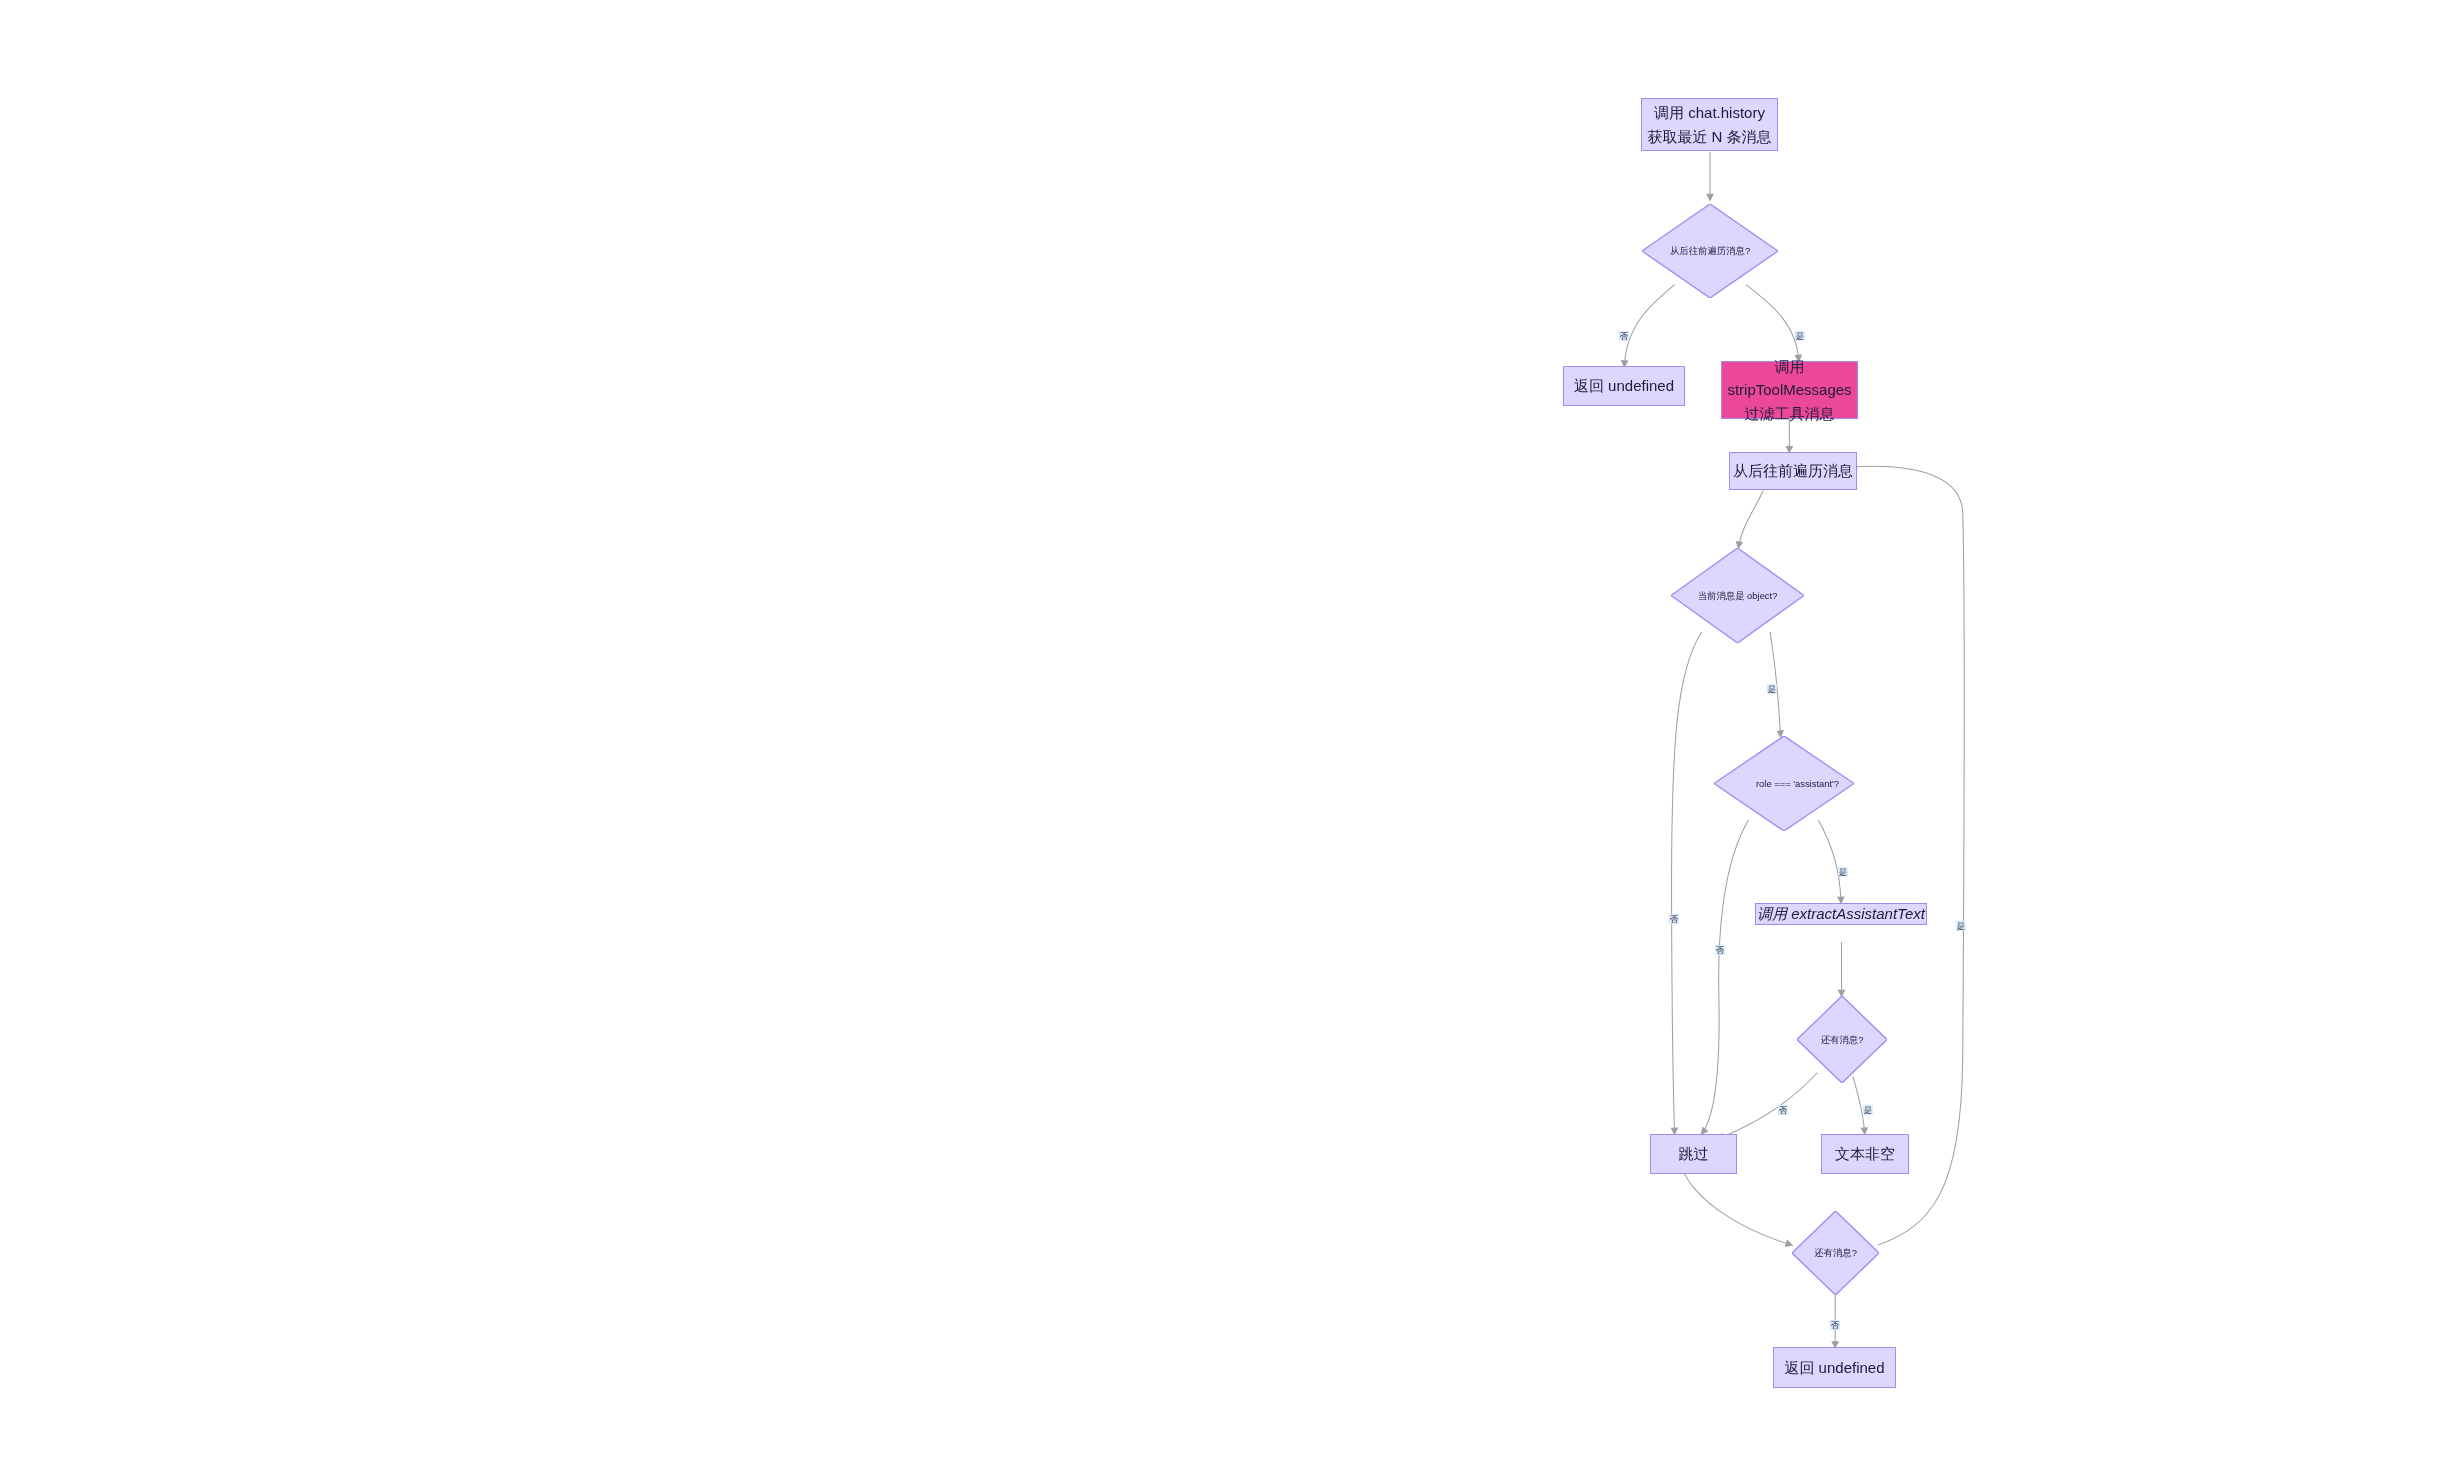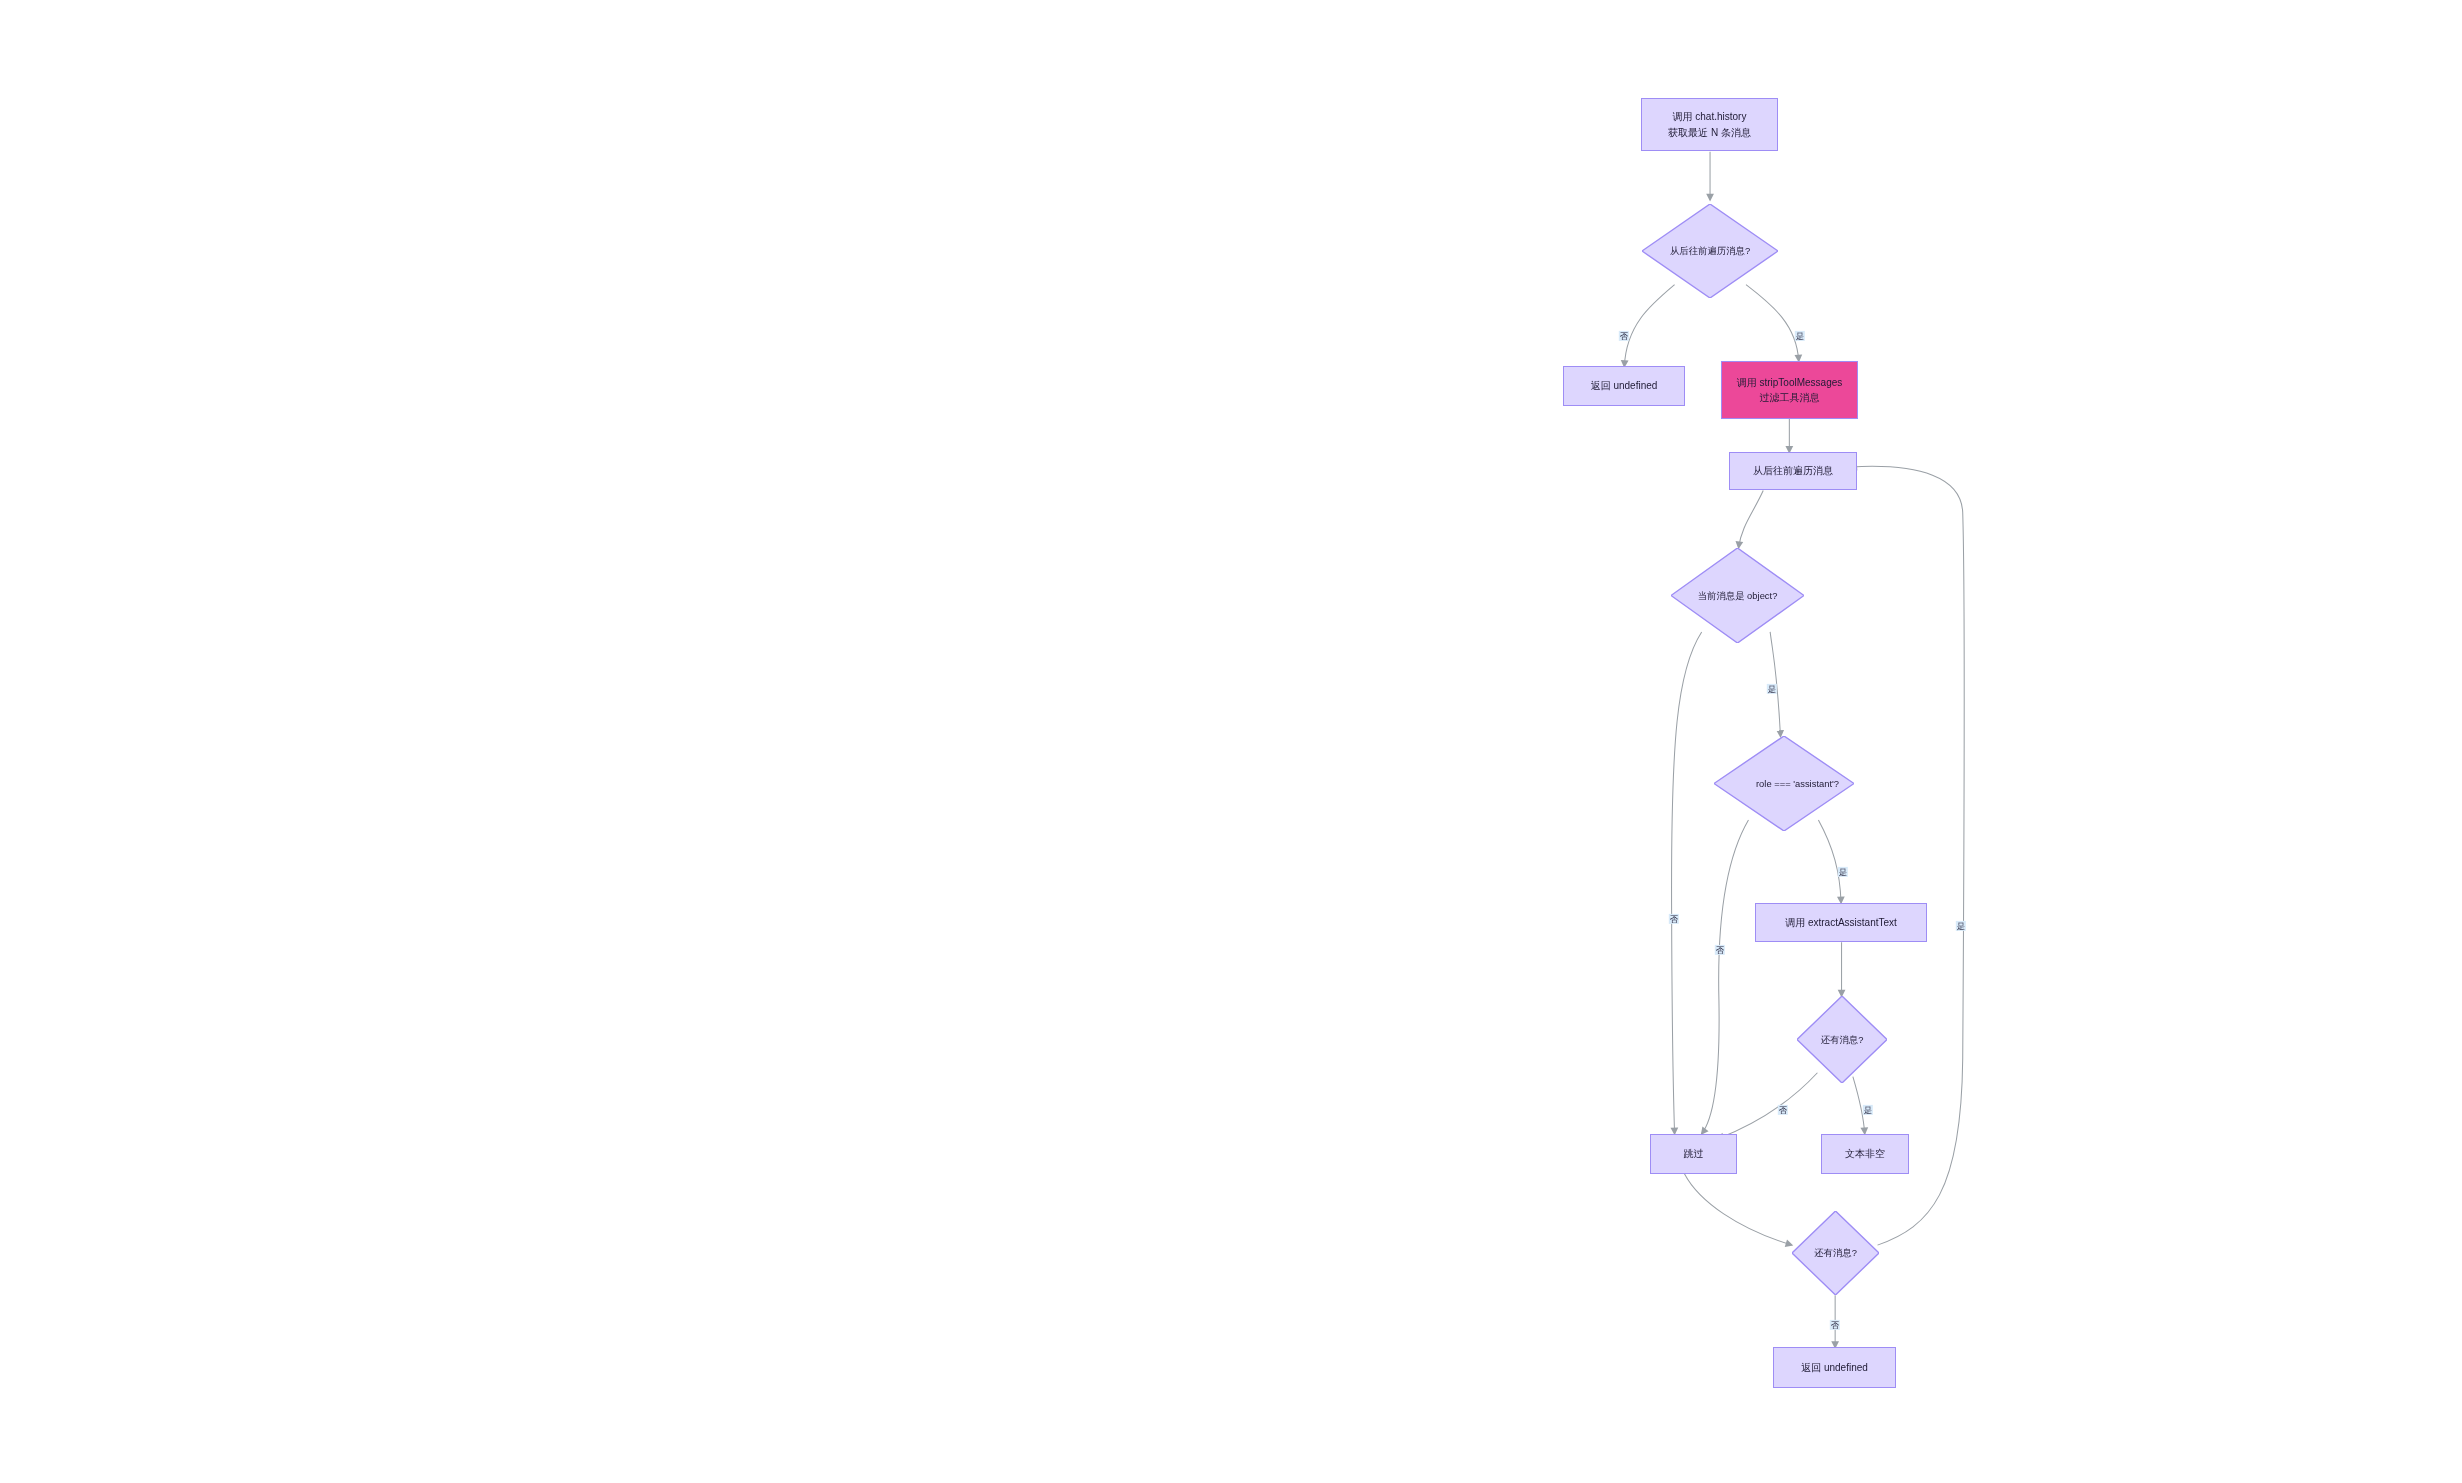--- a/index.html
+++ b/index.html
@@ -25,21 +25,21 @@
   .node-box {
     position: absolute;
     background: #ddd6fe;
     border: 0.8px solid #9e8df5;
     box-sizing: border-box;
     display: flex;
     align-items: center;
     justify-content: center;
     text-align: center;
     color: #1f1b34;
-    font-size: 10px;
+    font-size: 15px;
     line-height: 1.55;
     white-space: pre-line;
     font-family: "Liberation Sans", sans-serif;
   }
   .node-diamond {
     position: absolute;
     display: flex;
     align-items: center;
     justify-content: center;
   }
@@ -118,21 +118,21 @@
           <polygon points="50,0 100,50 50,100 0,50" fill="#ddd6fe" stroke="#9e8df5" stroke-width="1.4" vector-effect="non-scaling-stroke"></polygon>
         </svg>
         <div class="diamond-label" style="color: rgb(31, 27, 52);">当前消息是 object?</div>
       </div>
       <div class="node-diamond" style="left: 1714px; top: 736px; width: 140px; height: 95px;">
         <svg class="diamond-shape" viewBox="0 0 100 100" preserveAspectRatio="none">
           <polygon points="50,0 100,50 50,100 0,50" fill="#ddd6fe" stroke="#9e8df5" stroke-width="1.4" vector-effect="non-scaling-stroke"></polygon>
         </svg>
         <div class="diamond-label" style="color: rgb(31, 27, 52); margin-left: 27px;">role === 'assistant'?</div>
       </div>
-      <div class="node-box" style="left: 1755px; top: 903px; width: 172px; height: 39px; background: rgb(221, 214, 254); border-color: rgb(158, 141, 245); color: rgb(31, 27, 52);"><span>调用 extractAssistantText</span></div>
+      <div class="node-box" style="left: 1755px; top: 903px; width: 172px; height: 22px; background: rgb(221, 214, 254); border-color: rgb(158, 141, 245); color: rgb(31, 27, 52); font-style: italic;"><span>调用 extractAssistantText</span></div>
       <div class="node-diamond" style="left: 1797px; top: 996px; width: 90px; height: 87px;">
         <svg class="diamond-shape" viewBox="0 0 100 100" preserveAspectRatio="none">
           <polygon points="50,0 100,50 50,100 0,50" fill="#ddd6fe" stroke="#9e8df5" stroke-width="1.4" vector-effect="non-scaling-stroke"></polygon>
         </svg>
         <div class="diamond-label" style="color: rgb(31, 27, 52);">还有消息?</div>
       </div>
       <div class="node-box" style="left: 1650px; top: 1134px; width: 87px; height: 40px; background: rgb(221, 214, 254); border-color: rgb(158, 141, 245); color: rgb(31, 27, 52);"><span>跳过</span></div>
       <div class="node-box" style="left: 1821px; top: 1134px; width: 88px; height: 40px; background: rgb(221, 214, 254); border-color: rgb(158, 141, 245); color: rgb(31, 27, 52);"><span>文本非空</span></div>
       <div class="node-diamond" style="left: 1792px; top: 1211px; width: 87px; height: 84px;">
         <svg class="diamond-shape" viewBox="0 0 100 100" preserveAspectRatio="none">

